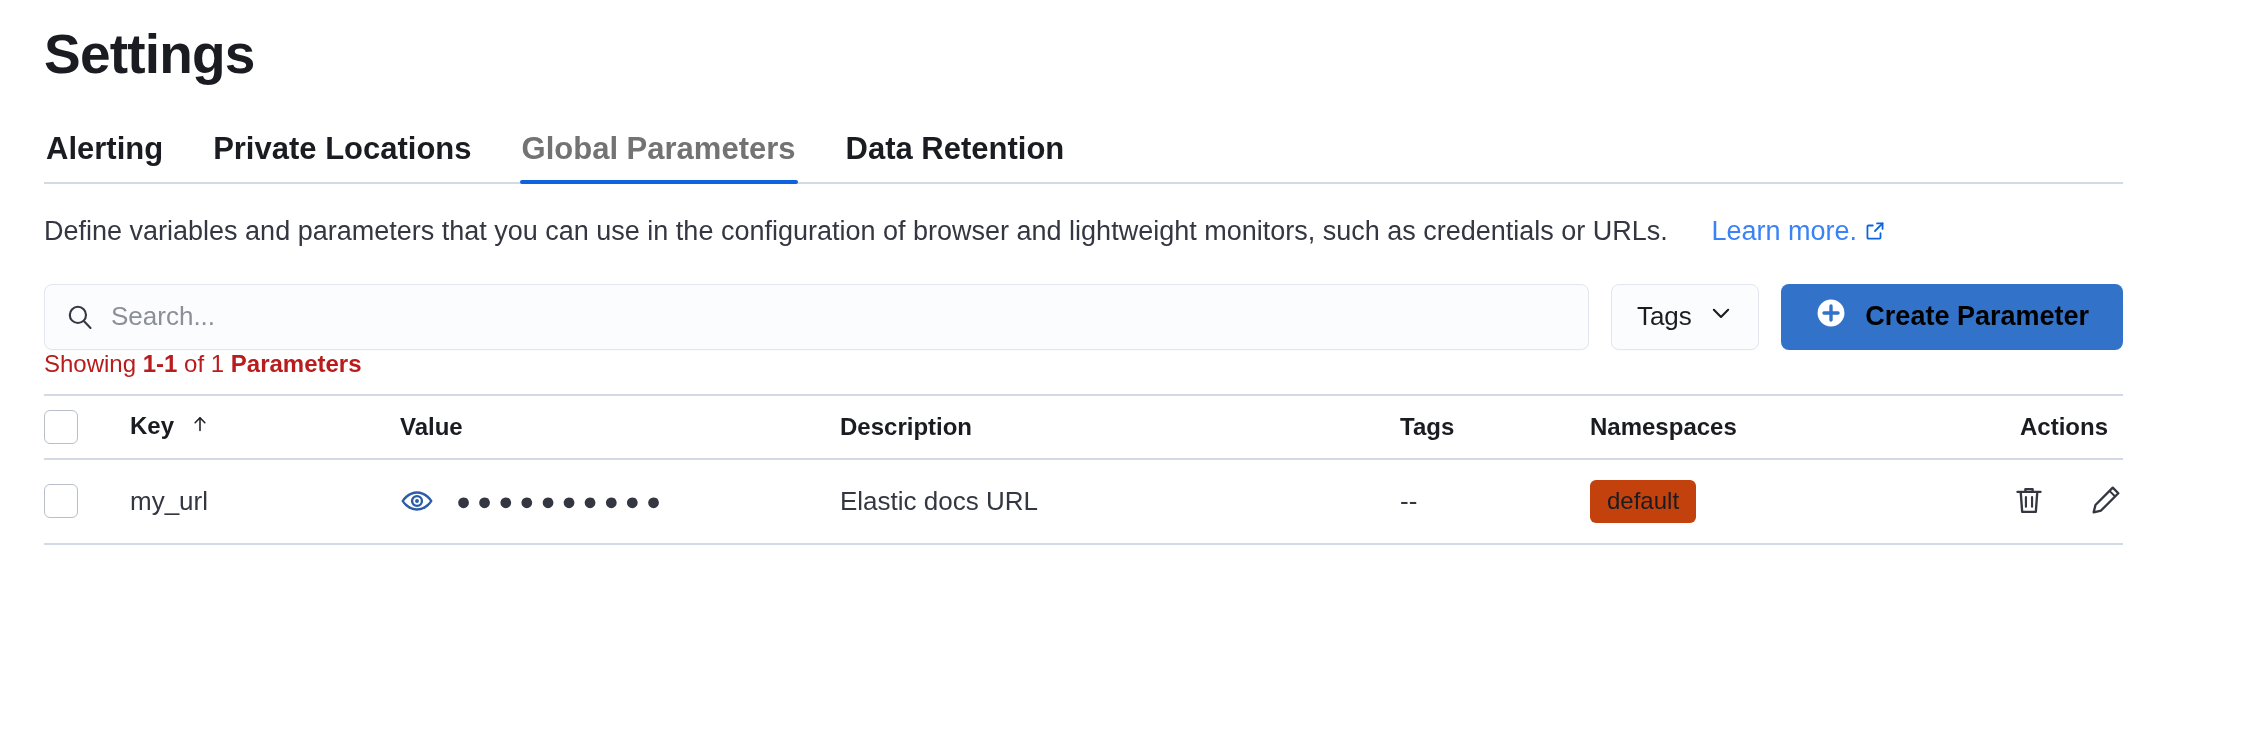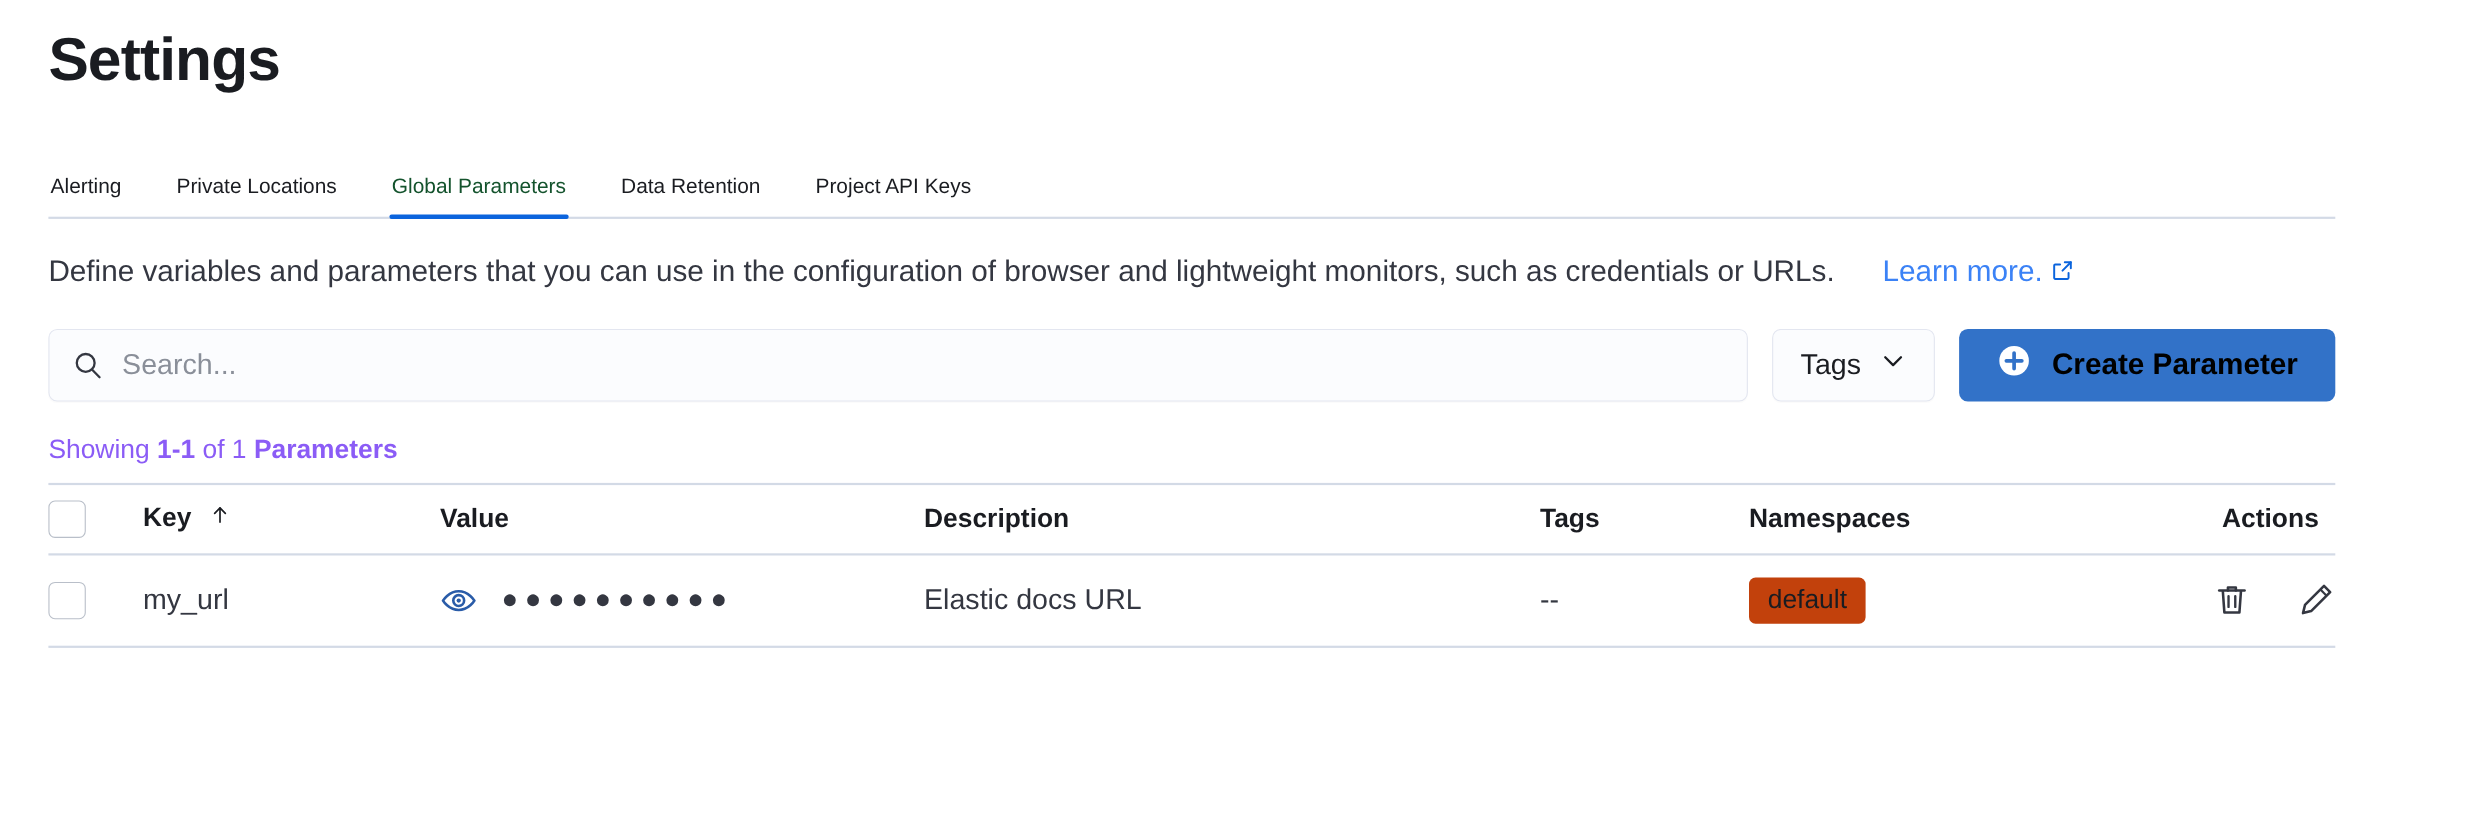--- a/index.html
+++ b/index.html
@@ -33,32 +33,31 @@
   
   .tabs {
     display: flex;
     align-items: flex-end;
     gap: 46px;
     margin-top: 48px;
     border-bottom: 2px solid #d3dae6;
     position: relative;
   }
   .tab {
-    font-size: 19px;
-    font-weight: 400;
+    font-size: 31px;
+    font-weight: 700;
     color: #1a1c21;
     padding: 0 2px 16px 2px;
     position: relative;
     cursor: pointer;
     white-space: nowrap;
     line-height: 1.1;
   }
   .tab.active {
-    color: #14532d;
-    margin-top: 28px;
+    color: #737373;
   }
   .tab.active::after {
     content: "";
     position: absolute;
     left: 0;
     right: 0;
     bottom: -2px;
     height: 4px;
     background: #0b64dd;
     border-radius: 2px;
@@ -154,23 +153,22 @@
     padding: 0 34px;
     font-family: "Liberation Sans", sans-serif;
     font-size: 27px;
     font-weight: 700;
     cursor: pointer;
     white-space: nowrap;
   }
 
   
   .showing {
-    margin-top: 30px;
     font-size: 24px;
-    color: #8b5cf6;
+    color: #b91c1c;
   }
   .showing b { font-weight: 700; }
 
   
   .table {
     margin-top: 16px;
     width: 100%;
     border-collapse: collapse;
     table-layout: fixed;
   }
@@ -254,21 +252,20 @@
 
 <div class="page">
 
   <h1 class="page-title">Settings</h1>
 
   <div class="tabs">
     <div class="tab">Alerting</div>
     <div class="tab">Private Locations</div>
     <div class="tab active">Global Parameters</div>
     <div class="tab">Data Retention</div>
-    <div class="tab">Project API Keys</div>
   </div>
 
   <div class="description">
     <span>Define variables and parameters that you can use in the configuration of browser and lightweight monitors, such as credentials or URLs.</span>
     <a><span>Learn more.</span><span class="ext-link-icon"><svg width="22" height="22" viewBox="0 0 16 16" fill="none" xmlns="http://www.w3.org/2000/svg">
             <path d="M9.5 2.5h4v4" stroke="#0b64dd" stroke-width="1.3" stroke-linecap="round" stroke-linejoin="round"></path>
             <path d="M13.5 2.5L8 8" stroke="#0b64dd" stroke-width="1.3" stroke-linecap="round"></path>
             <path d="M12 9.6v3.2a0.7 0.7 0 0 1-0.7 0.7H3.2a0.7 0.7 0 0 1-0.7-0.7V4.7a0.7 0.7 0 0 1 0.7-0.7h3.2" stroke="#0b64dd" stroke-width="1.3" stroke-linecap="round" stroke-linejoin="round"></path>
           </svg></span></a>
   </div>

